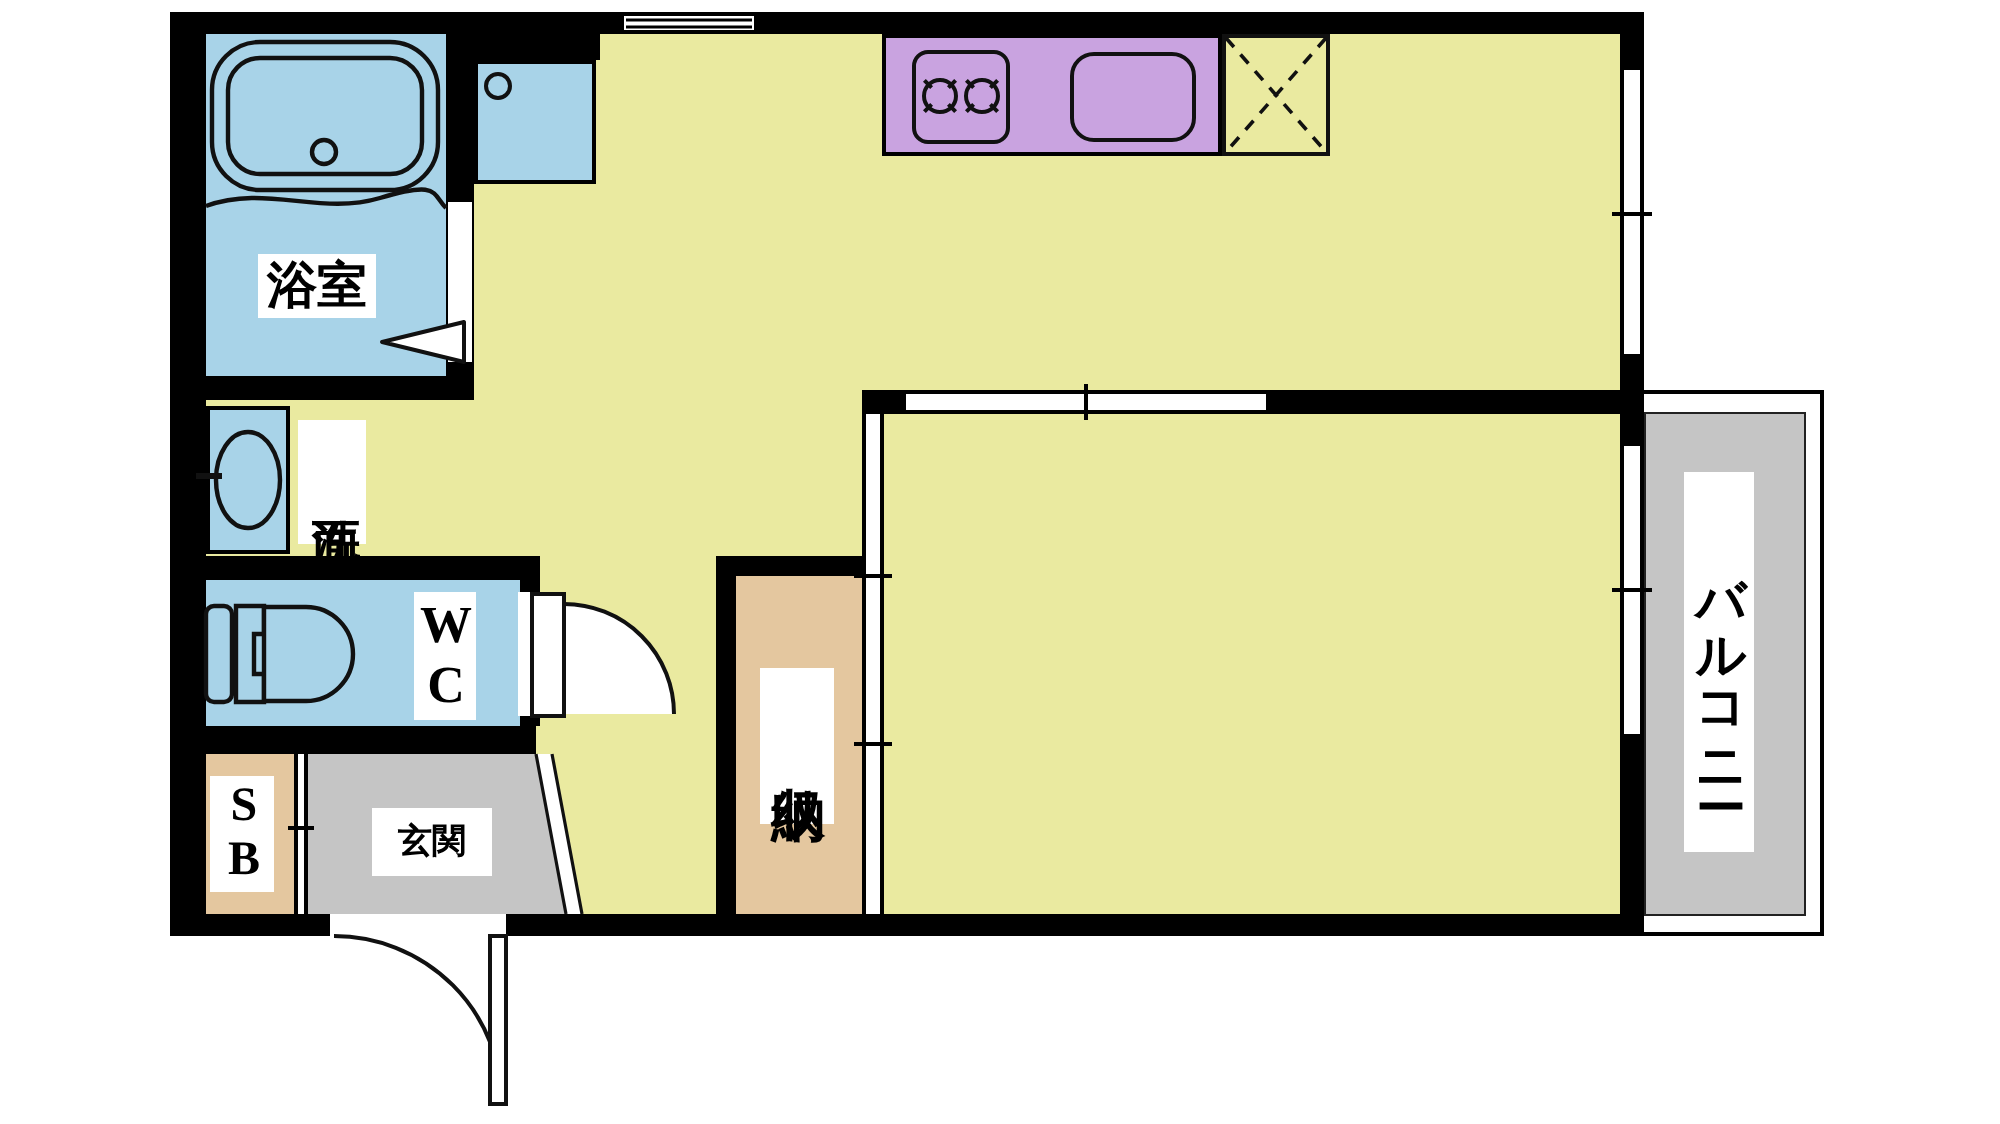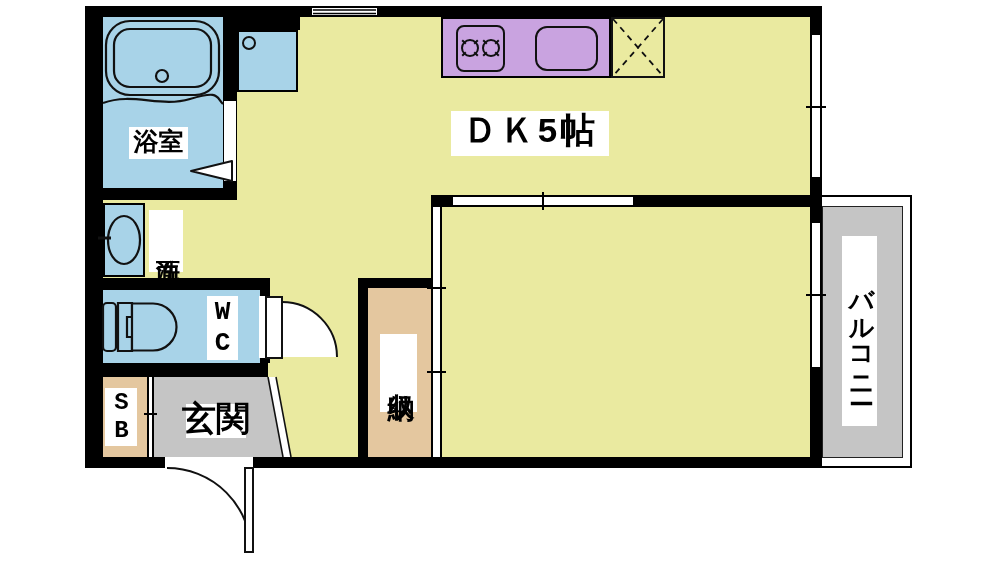--- a/index.html
+++ b/index.html
@@ -1,17 +1,17 @@
 <!DOCTYPE html>
 <html style="--floor: #eaeaa0; --water: #a8d3e8; --kitchen: #c9a3e0; --wood: #e4c79f; --gray: #c5c5c5; --wall: #000000; --label-bg: #ffffff; --text: #000000;"><head>
 <meta charset="utf-8">
 <style>
   html,body{margin:0;padding:0;background:#ffffff;}
   .stage{position:relative;width:916px;height:562px;background:#fff;overflow:hidden;
-         font-family:Liberation Mono, monospace;}
+         font-family:Liberation Serif, serif;}
   .abs{position:absolute;box-sizing:border-box;}
   .wall{position:absolute;box-sizing:border-box;background:var(--wall,#000);}
   .region{position:absolute;box-sizing:border-box;}
   .floor{background:var(--floor,#eaeaa0);}
   .water{background:var(--water,#a8d3e8);}
   .wood{background:var(--wood,#e4c79f);}
   .kitchen{background:var(--kitchen,#c9a3e0);}
   .graysurf{background:var(--gray,#c5c5c5);}
   .outline2{border:2px solid var(--wall,#000);}
   .win-h{background:#fff;border-top:2px solid #000;border-bottom:2px solid #000;}
@@ -134,18 +134,17 @@
       <line x1="144" y1="414" x2="157" y2="414"></line>
       <line x1="313" y1="10" x2="376" y2="10" stroke-width="1.4"></line>
       <line x1="313" y1="13.5" x2="376" y2="13.5" stroke-width="1.4"></line>
     </g>
   </svg>
 
   <div class="label" style="left:129px;top:127px;width:59px;height:32px;font-size:25px;">浴室</div>
   <div class="label vlabel" style="left:149px;top:210px;width:34px;height:62px;font-size:24px;">洗面</div>
   <div class="label vlabel" style="left:207px;top:296px;width:31px;height:64px;font-size:26px;">WC</div>
   <div class="label vlabel" style="left:105px;top:388px;width:32px;height:58px;font-size:24px;">SB</div>
-  <div class="label" style="left:186px;top:404px;width:60px;height:34px;font-size:34px;">玄関</div>
+  <div class="label" style="left:186px;top:404px;width:60px;height:34px;font-size:17px;">玄関</div>
   <div class="label vlabel" style="left:380px;top:334px;width:37px;height:78px;font-size:27px;">収納</div>
-  <div class="label" style="left:451px;top:111px;width:158px;height:45px;font-size:35px;letter-spacing:2px;">ＤＫ5帖</div>
   <div class="label vlabel" style="left:842px;top:236px;width:35px;height:190px;font-size:25px;">バルコニー</div>
 
 </div>
 
 </body></html>

